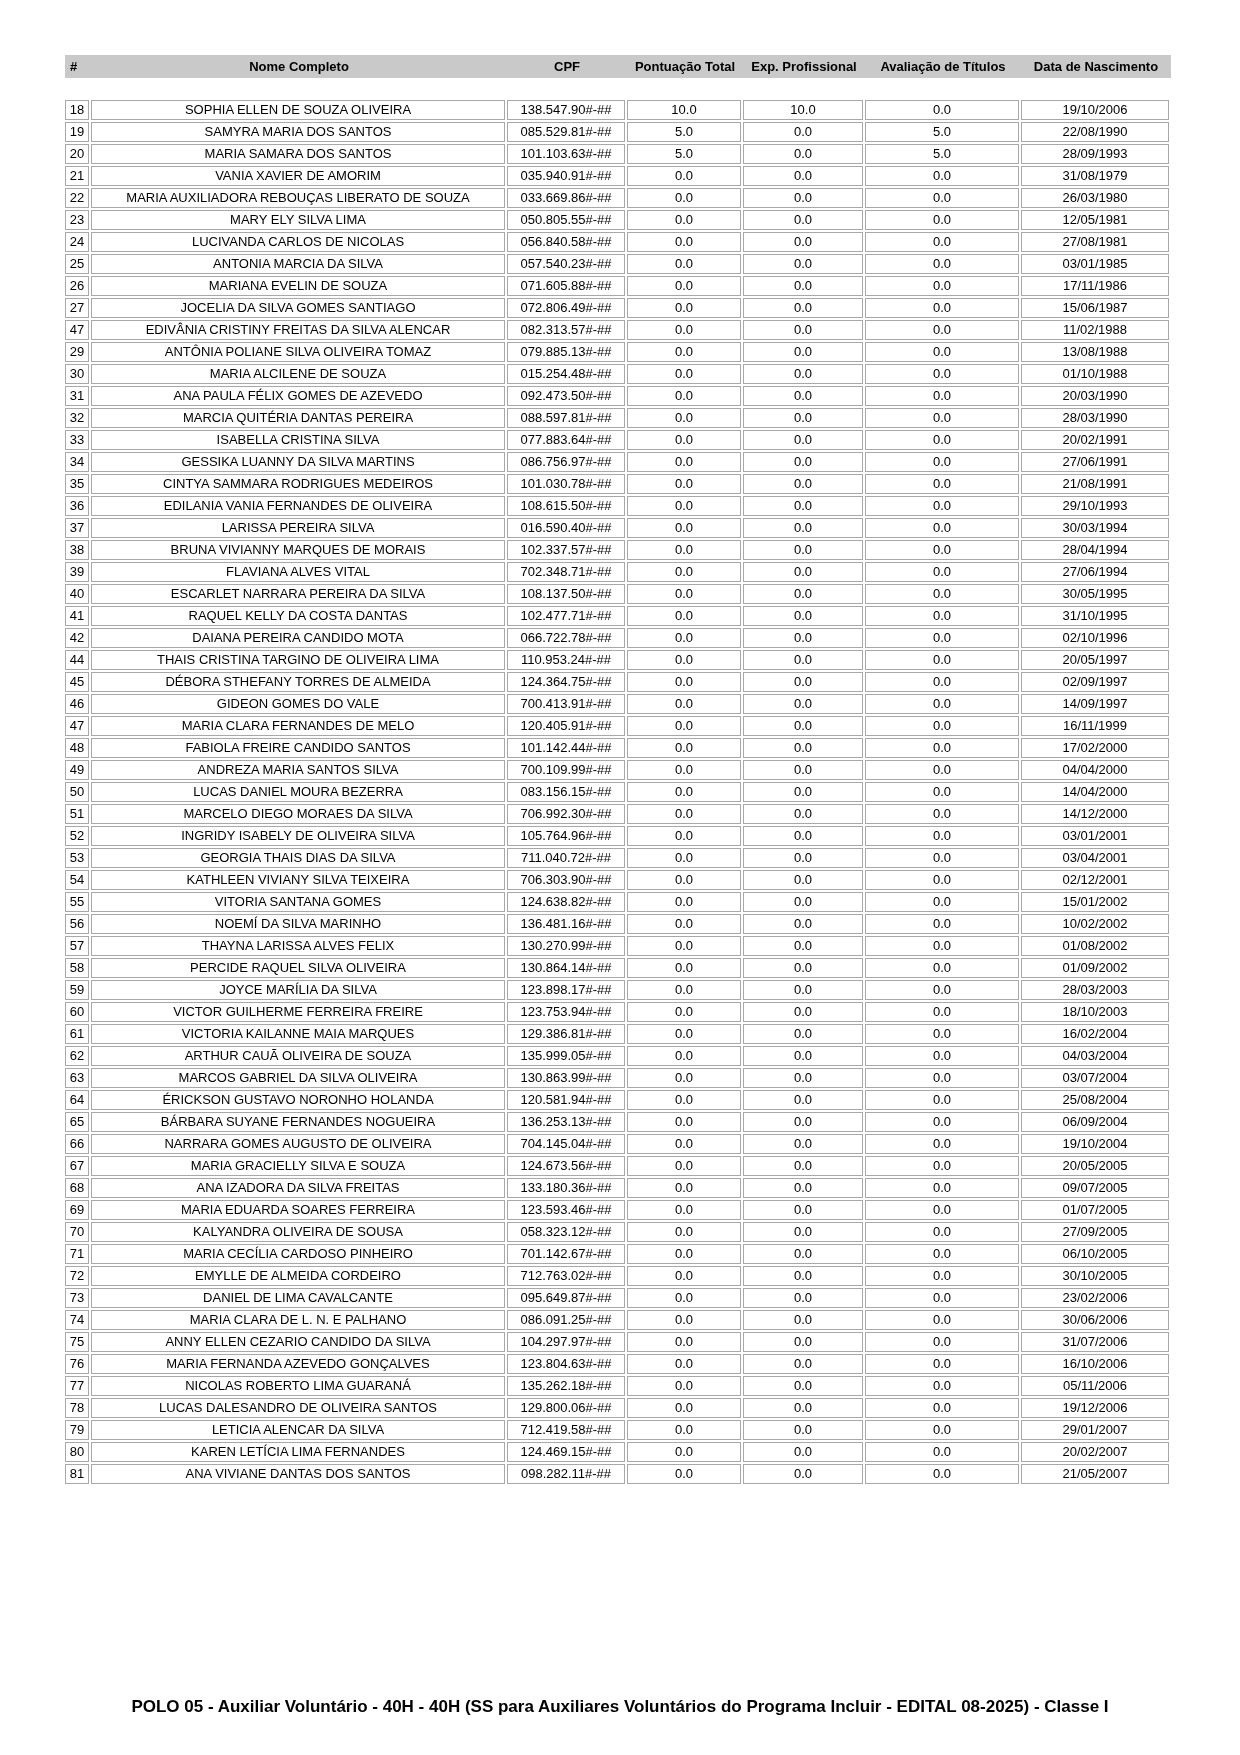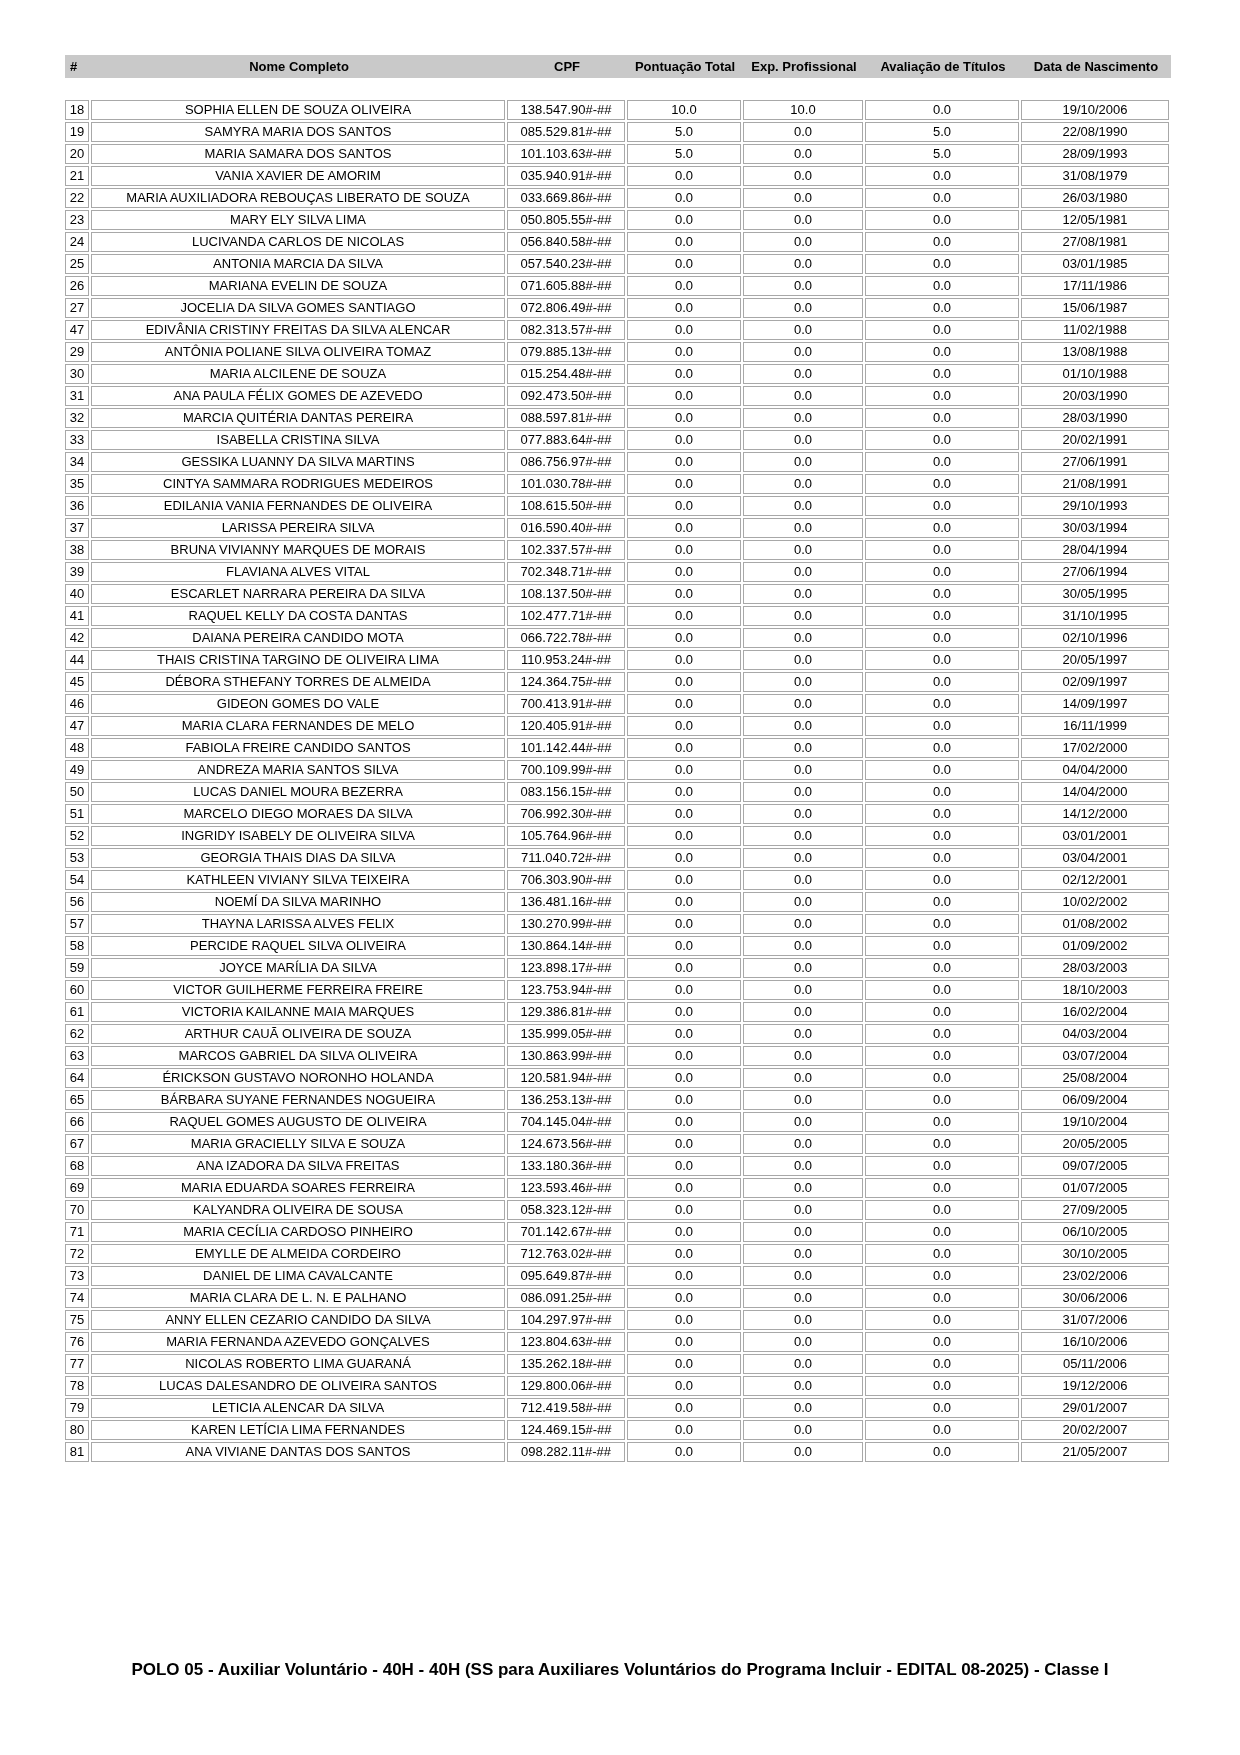--- a/index.html
+++ b/index.html
@@ -49,21 +49,21 @@
   }
   td.col-0 { width: 24px; }
   td.col-1 { width: 414px; text-align: left; padding-left: 4px; }
   td.col-2 { width: 118px; }
   td.col-3 { width: 114px; }
   td.col-4 { width: 120px; }
   td.col-5 { width: 154px; }
   td.col-6 { width: 148px; }
 
   .footer {
-    position: absolute; left: 0; top: 1660px;
+    position: absolute; left: 0; top: 1697px;
     width: 1240px;
     text-align: center;
     font-weight: bold; font-size: 17px;
     white-space: nowrap;
   }
 </style>
 </head>
 <body>
 
 <div class="sheet">
@@ -397,20 +397,29 @@
         <tr>
           <td class="col-0">54</td>
           <td class="col-1">KATHLEEN VIVIANY SILVA TEIXEIRA</td>
           <td class="col-2">706.303.90#-##</td>
           <td class="col-3">0.0</td>
           <td class="col-4">0.0</td>
           <td class="col-5">0.0</td>
           <td class="col-6">02/12/2001</td>
         </tr>
         <tr>
+          <td class="col-0">55</td>
+          <td class="col-1">VITORIA SANTANA GOMES</td>
+          <td class="col-2">124.638.82#-##</td>
+          <td class="col-3">0.0</td>
+          <td class="col-4">0.0</td>
+          <td class="col-5">0.0</td>
+          <td class="col-6">15/01/2002</td>
+        </tr>
+        <tr>
           <td class="col-0">56</td>
           <td class="col-1">NOEMÍ DA SILVA MARINHO</td>
           <td class="col-2">136.481.16#-##</td>
           <td class="col-3">0.0</td>
           <td class="col-4">0.0</td>
           <td class="col-5">0.0</td>
           <td class="col-6">10/02/2002</td>
         </tr>
         <tr>
           <td class="col-0">57</td>
@@ -488,21 +497,21 @@
           <td class="col-0">65</td>
           <td class="col-1">BÁRBARA SUYANE FERNANDES NOGUEIRA</td>
           <td class="col-2">136.253.13#-##</td>
           <td class="col-3">0.0</td>
           <td class="col-4">0.0</td>
           <td class="col-5">0.0</td>
           <td class="col-6">06/09/2004</td>
         </tr>
         <tr>
           <td class="col-0">66</td>
-          <td class="col-1">RAQUEL GOMES AUGUSTO DE OLIVEIRA</td>
+          <td class="col-1">NARRARA GOMES AUGUSTO DE OLIVEIRA</td>
           <td class="col-2">704.145.04#-##</td>
           <td class="col-3">0.0</td>
           <td class="col-4">0.0</td>
           <td class="col-5">0.0</td>
           <td class="col-6">19/10/2004</td>
         </tr>
         <tr>
           <td class="col-0">67</td>
           <td class="col-1">MARIA GRACIELLY SILVA E SOUZA</td>
           <td class="col-2">124.673.56#-##</td>

